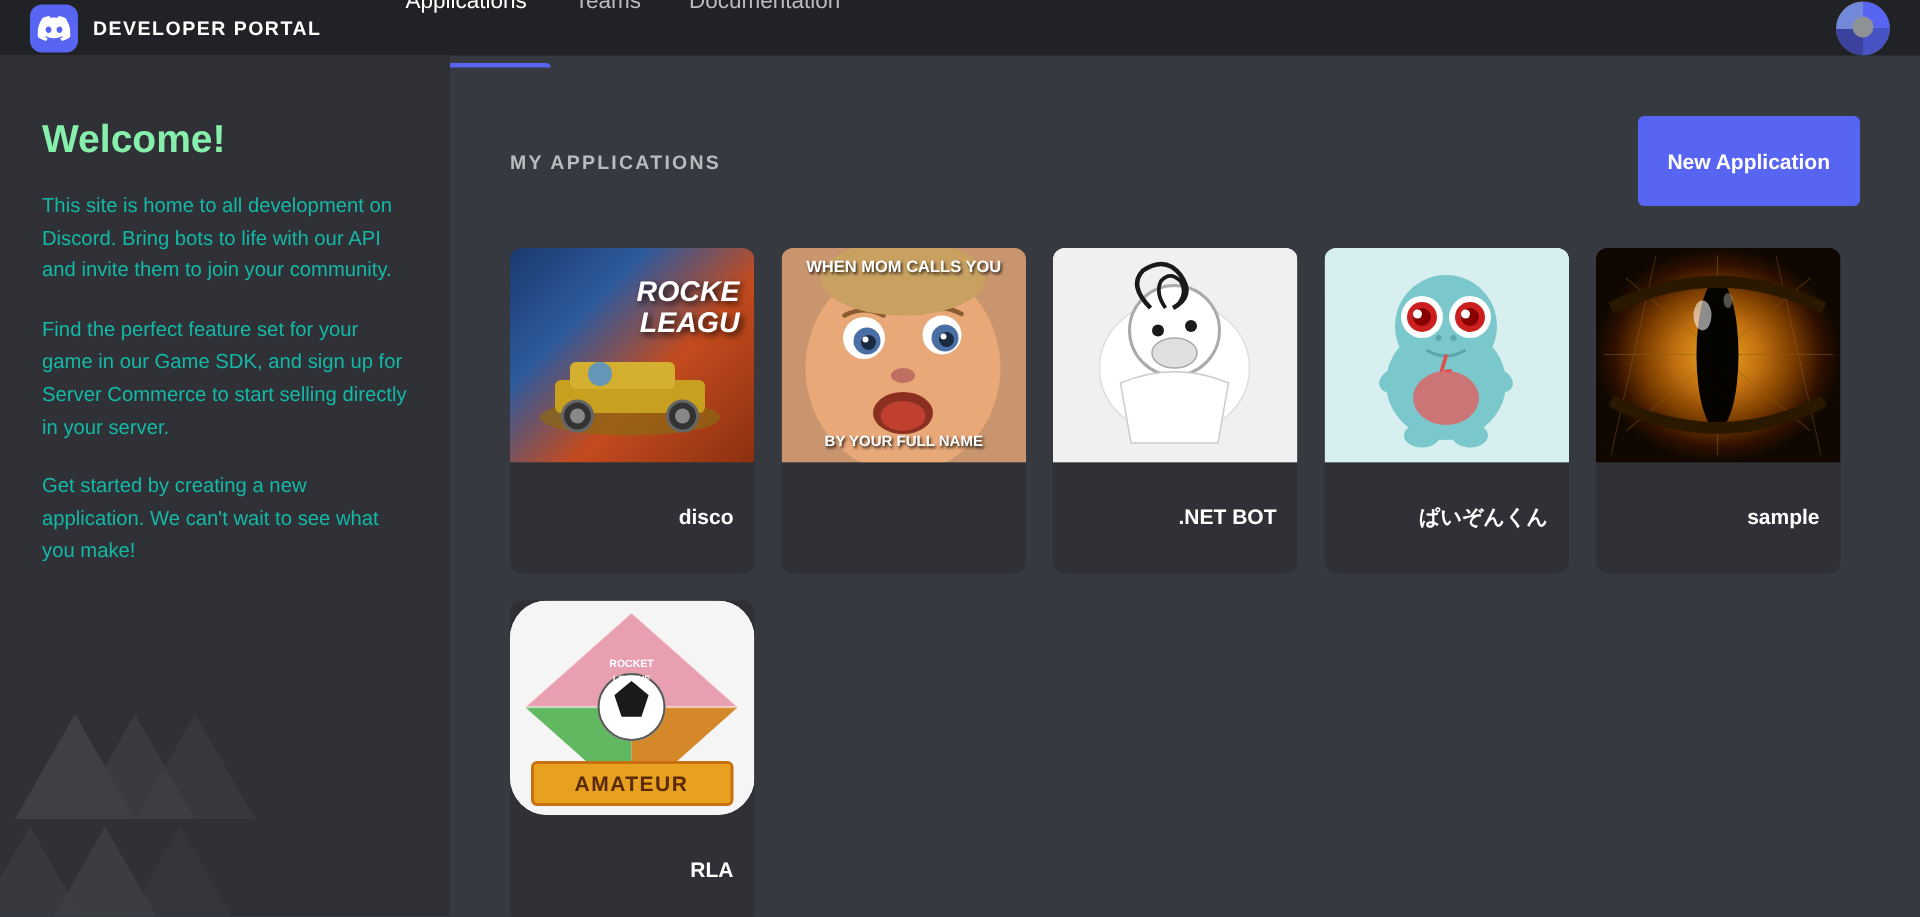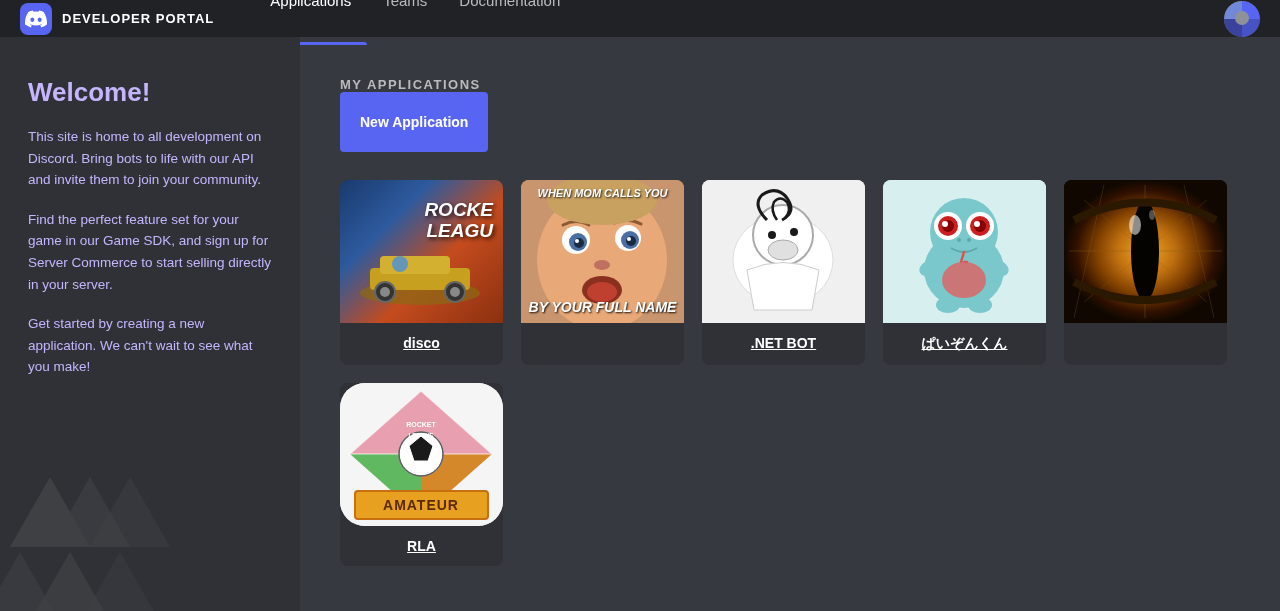--- a/index.html
+++ b/index.html
@@ -125,26 +125,26 @@
       width: 300px;
       background-color: #2f3136;
       padding: 40px 28px;
       flex-shrink: 0;
       position: relative;
       overflow: hidden;
     }
     .sidebar-title {
       font-size: 26px;
       font-weight: 700;
-      color: #c4b5fd;
+      color: #86efac;
       margin-bottom: 18px;
     }
     .sidebar-text {
       font-size: 13.5px;
-      color: #c4b5fd;
+      color: #14b8a6;
       line-height: 1.6;
       margin-bottom: 18px;
     }
     .sidebar-watermark {
       position: absolute;
       bottom: -20px;
       left: -10px;
       opacity: 0.07;
     }
     .sidebar-watermark svg {
@@ -155,24 +155,23 @@
 
     
     .main {
       flex: 1;
       padding: 40px 40px;
       background-color: #36393f;
       overflow-y: auto;
     }
     .section-header {
       display: flex;
-      align-items: flex-start;
+      align-items: center;
       justify-content: space-between;
       margin-bottom: 28px;
-      flex-direction: column;
     }
     .section-title {
       font-size: 13px;
       font-weight: 700;
       letter-spacing: 1.5px;
       text-transform: uppercase;
       color: #b9bbbe;
     }
     .btn-new-app {
       background-color: #5865f2;
@@ -199,29 +198,28 @@
       cursor: pointer;
       transition: transform 0.1s ease;
     }
     .app-card-image {
       width: 163px;
       height: 143px;
       overflow: hidden;
       position: relative;
     }
     .app-card-label {
-      padding: 12px 14px;
+      padding: 28px 14px;
       font-size: 14px;
       font-weight: 600;
       color: #ffffff;
-      text-align: center;
+      text-align: right;
       white-space: nowrap;
       overflow: hidden;
       text-overflow: ellipsis;
-      text-decoration: underline;
     }
 
     
     .img-disco {
       background: linear-gradient(135deg, #1a3a6e 0%, #2d5a9e 30%, #c44b1e 60%, #8b3010 100%);
       width: 100%;
       height: 100%;
       display: flex;
       align-items: center;
       justify-content: center;
@@ -244,21 +242,20 @@
 
     .img-babymusicbot {
       background: #c8a06e;
       width: 100%;
       height: 100%;
       position: relative;
       display: flex;
       align-items: center;
       justify-content: flex-end;
       overflow: hidden;
-      font-style: italic;
     }
 
     .img-netbot {
       background: #f0f0f0;
       width: 100%;
       height: 100%;
       display: flex;
       align-items: center;
       justify-content: center;
     }
@@ -398,21 +395,21 @@
               <ellipse cx="81" cy="85" rx="8" ry="5" fill="#c07060"></ellipse>
 
               <ellipse cx="81" cy="110" rx="20" ry="14" fill="#8b3020"></ellipse>
               <ellipse cx="81" cy="112" rx="15" ry="10" fill="#c04030"></ellipse>
 
               <path d="M42 45 Q55 38 68 45" stroke="#8b5a30" stroke-width="3" fill="none" stroke-linecap="round"></path>
               <path d="M93 43 Q107 37 120 44" stroke="#8b5a30" stroke-width="3" fill="none" stroke-linecap="round"></path>
 
               <ellipse cx="81" cy="20" rx="55" ry="25" fill="#c8a060"></ellipse>
             </svg>
-            <div style="position:absolute;bottom:5px;left:0;right:0;text-align:center;font-size:14px;font-weight:900;color:white;text-shadow:1px 1px 2px rgba(0,0,0,0.9);z-index:2;padding:2px 4px;line-height:1.2;">BY YOUR FULL NAME</div>
+            <div style="position:absolute;bottom:5px;left:0;right:0;text-align:center;font-size:10px;font-weight:900;color:white;text-shadow:1px 1px 2px rgba(0,0,0,0.9);z-index:2;padding:2px 4px;line-height:1.2;">BY YOUR FULL NAME</div>
           </div>
         </div>
       </div>
 
       <div class="app-card">
         <div class="app-card-image">
           <div class="img-netbot">
             <svg width="163" height="143" viewBox="0 0 163 143">
               <rect width="163" height="143" fill="#f0f0f0"></rect>
 
@@ -500,20 +497,21 @@
               <ellipse cx="81" cy="71" rx="14" ry="50" fill="#050300"></ellipse>
 
               <ellipse cx="71" cy="45" rx="6" ry="10" fill="white" opacity="0.55"></ellipse>
               <ellipse cx="88" cy="35" rx="3" ry="5" fill="white" opacity="0.3"></ellipse>
 
               <path d="M10 40 Q81 5 152 40" stroke="#2a1800" stroke-width="8" fill="none"></path>
               <path d="M10 102 Q81 138 152 102" stroke="#2a1800" stroke-width="8" fill="none"></path>
             </svg>
           </div>
         </div>
+        <div class="app-card-label">sample</div>
       </div>
 
       <div class="app-card">
         <div class="app-card-image">
           <div class="img-rla">
             <svg width="163" height="143" viewBox="0 0 163 143">
               <rect width="163" height="143" fill="#f5f5f5"></rect>
 
               <polygon points="81,8 152,71 81,71 10,71" fill="#e8a0b0"></polygon>
 

